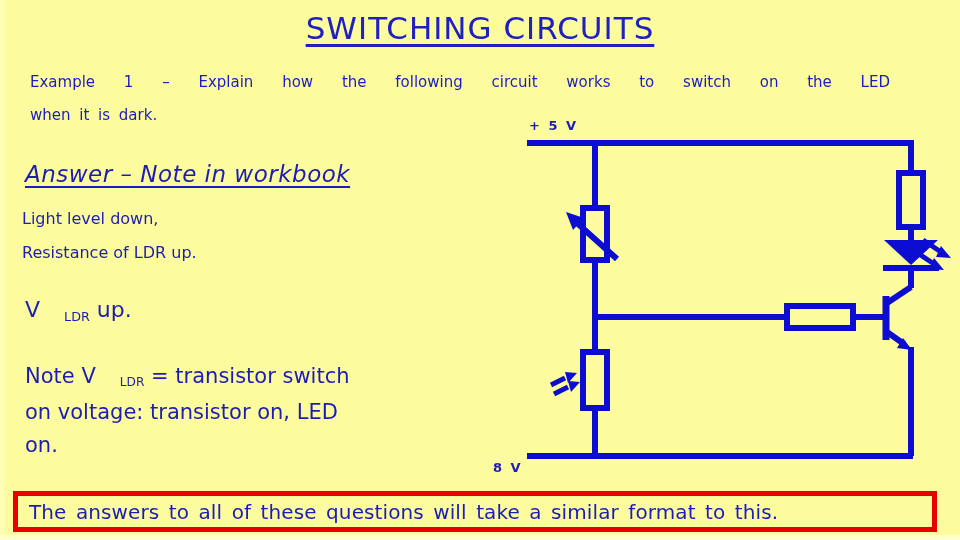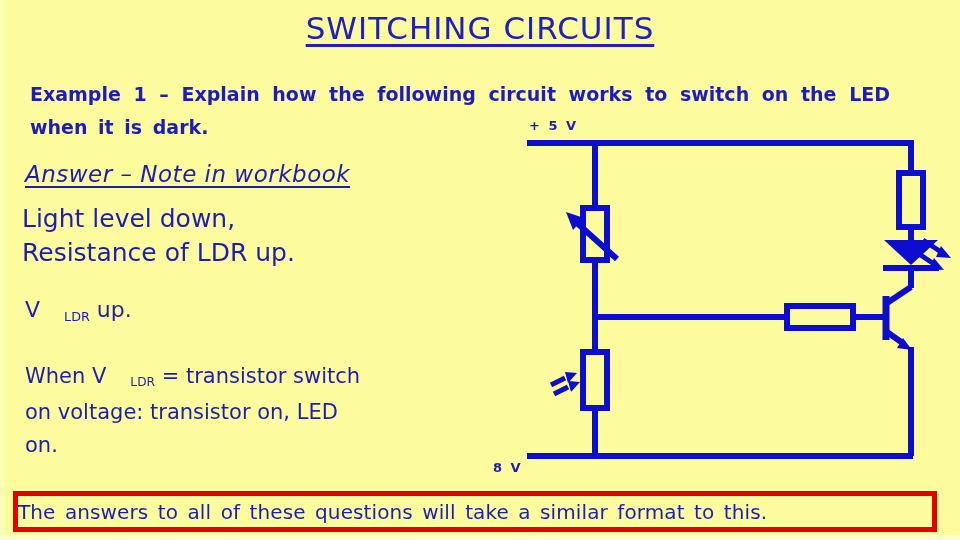--- a/index.html
+++ b/index.html
@@ -9,42 +9,42 @@
     font-family:"DejaVu Sans",sans-serif;
     color:#1d1db5;
   }
   .edge-bottom{position:absolute;left:0;bottom:0;width:960px;height:5px;background:#ffffc9;}
   .edge-left{position:absolute;left:0;top:0;width:5px;height:540px;background:#fefeb4;}
 
   .title{position:absolute;top:10px;left:0;width:100%;text-align:center;
     font-size:31px;font-weight:normal;letter-spacing:1px;color:#2020c2;}
   .title span{text-decoration:underline;text-decoration-thickness:3px;text-underline-offset:5px;}
 
-  .example{position:absolute;left:30px;top:78px;width:860px;
-    font-size:19px;font-weight:bold;line-height:33px;color:#1c1cc0;}
+  .example{position:absolute;left:30px;top:66px;width:860px;
+    font-size:15px;font-weight:normal;line-height:33px;color:#1c1cc0;}
   .example .l1{text-align:justify;text-align-last:justify;}
   .example .l2{word-spacing:4px;}
 
   .answer-heading{position:absolute;left:25px;top:161px;font-size:23px;letter-spacing:0.5px;
     text-decoration:underline;text-decoration-thickness:2px;text-underline-offset:4px;font-style:italic;}
 
-  .point1{position:absolute;left:22px;top:202px;font-size:25px;line-height:34px;}
+  .point1{position:absolute;left:22px;top:202px;font-size:16px;line-height:34px;}
 
   .vldr{position:absolute;left:25px;top:297px;font-size:22px;}
   .sb{font-size:0.58em;position:relative;top:0.28em;letter-spacing:0;margin-left:24px;}
 
   .when{position:absolute;left:25px;top:360px;font-size:21px;line-height:33px;}
 
   .lbl{position:absolute;font-size:13px;font-weight:bold;letter-spacing:2px;color:#1d1db5;}
   .lbl-top{left:482px;top:118px;margin-left:47px;}
   .lbl-bottom{left:493px;top:460px;}
 
   .footer-box{position:absolute;left:13px;top:491px;width:924px;height:41px;
     box-sizing:border-box;border:5px solid #e60000;
-    display:flex;align-items:center;
+    display:flex;align-items:center;padding-left:11px;
     font-size:20px;letter-spacing:0.1px;word-spacing:3px;color:#1c1cb8;}
 
   svg.circuit{position:absolute;left:0;top:0;}
   .w{stroke:#0d0dd2;stroke-width:6;fill:none;}
   .w7{stroke:#0d0dd2;stroke-width:7;fill:none;}
   .w4{stroke:#0d0dd2;stroke-width:5;fill:none;}
   .f{fill:#0d0dd2;stroke:none;}
 </style>
 </head>
 <body>
@@ -62,21 +62,21 @@
 <div class="answer-heading">Answer – Note in workbook</div>
 
 <div class="point1">
   <div>Light level down,</div>
   <div>Resistance of LDR up.</div>
 </div>
 
 <div class="vldr"><span>V</span><span class="sb">LDR</span><span> up.</span></div>
 
 <div class="when">
-  <div><span>When V</span><span class="sb">LDR</span><span> = transistor switch</span></div>
+  <div><span>Note V</span><span class="sb">LDR</span><span> = transistor switch</span></div>
   <div>on voltage: transistor on, LED</div>
   <div>on.</div>
 </div>
 
 <div class="lbl lbl-top">+ 5 V</div>
 <div class="lbl lbl-bottom">8 V</div>
 
 <svg class="circuit" width="960" height="540" viewBox="0 0 960 540">
 
   <path class="w" d="M527 143 H911 V173"></path>

